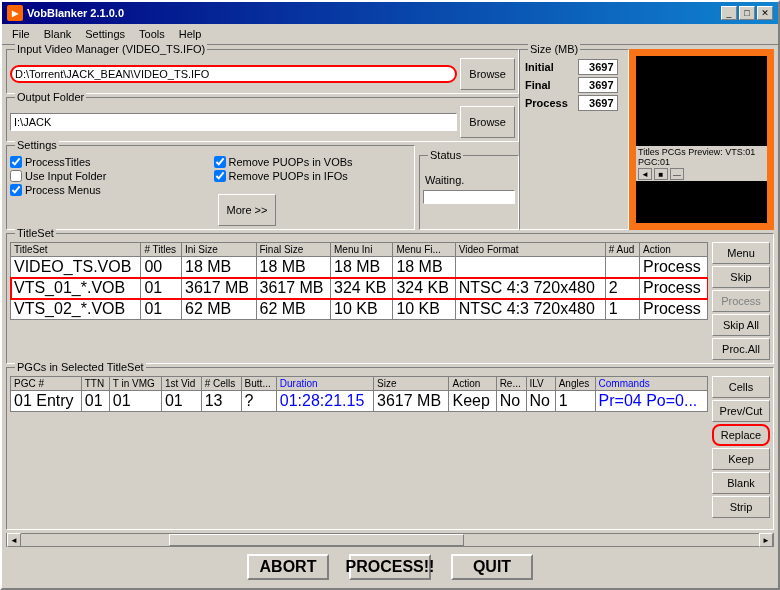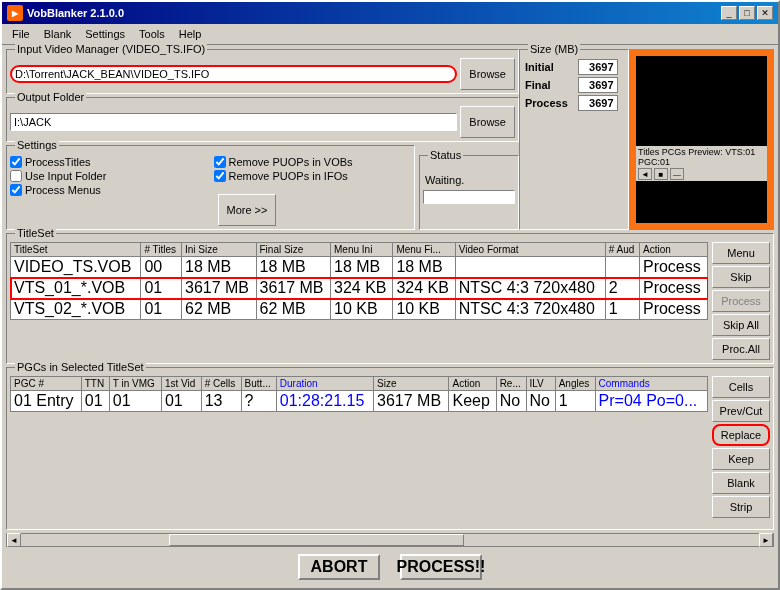--- a/index.html
+++ b/index.html
@@ -556,16 +556,17 @@
       <div class="scroll-arrow">◄</div>
       <div class="scroll-track">
         <div class="scroll-thumb"></div>
       </div>
       <div class="scroll-arrow">►</div>
     </div>
 
     <div class="footer-buttons">
       <button class="footer-btn">ABORT</button>
       <button class="footer-btn">PROCESS!!</button>
+      <button class="footer-btn">QUIT</button>
     </div>
 
   </div>
 </div>
 
 </body></html>

